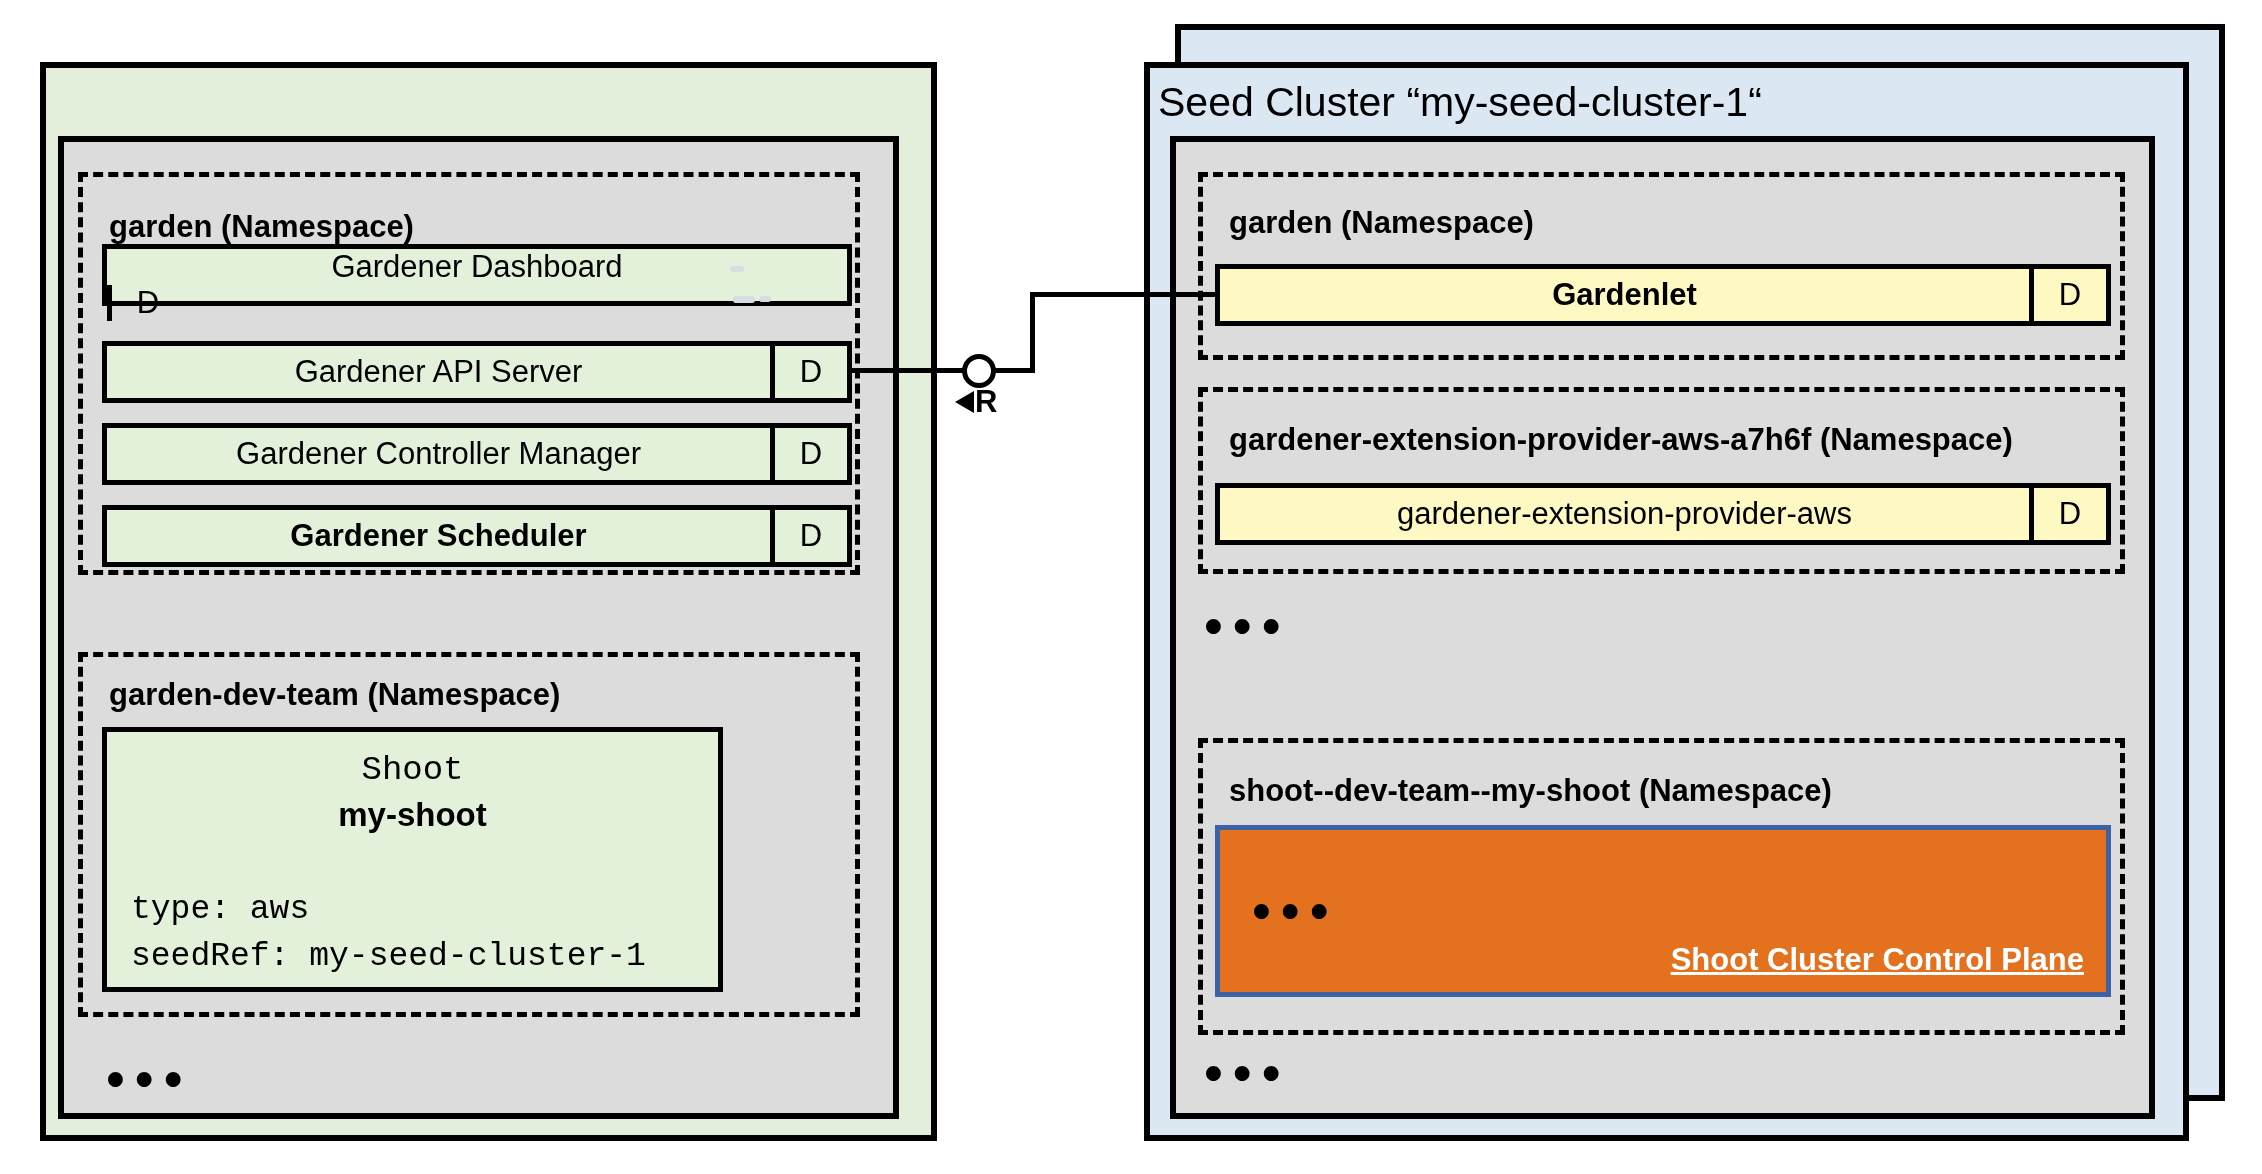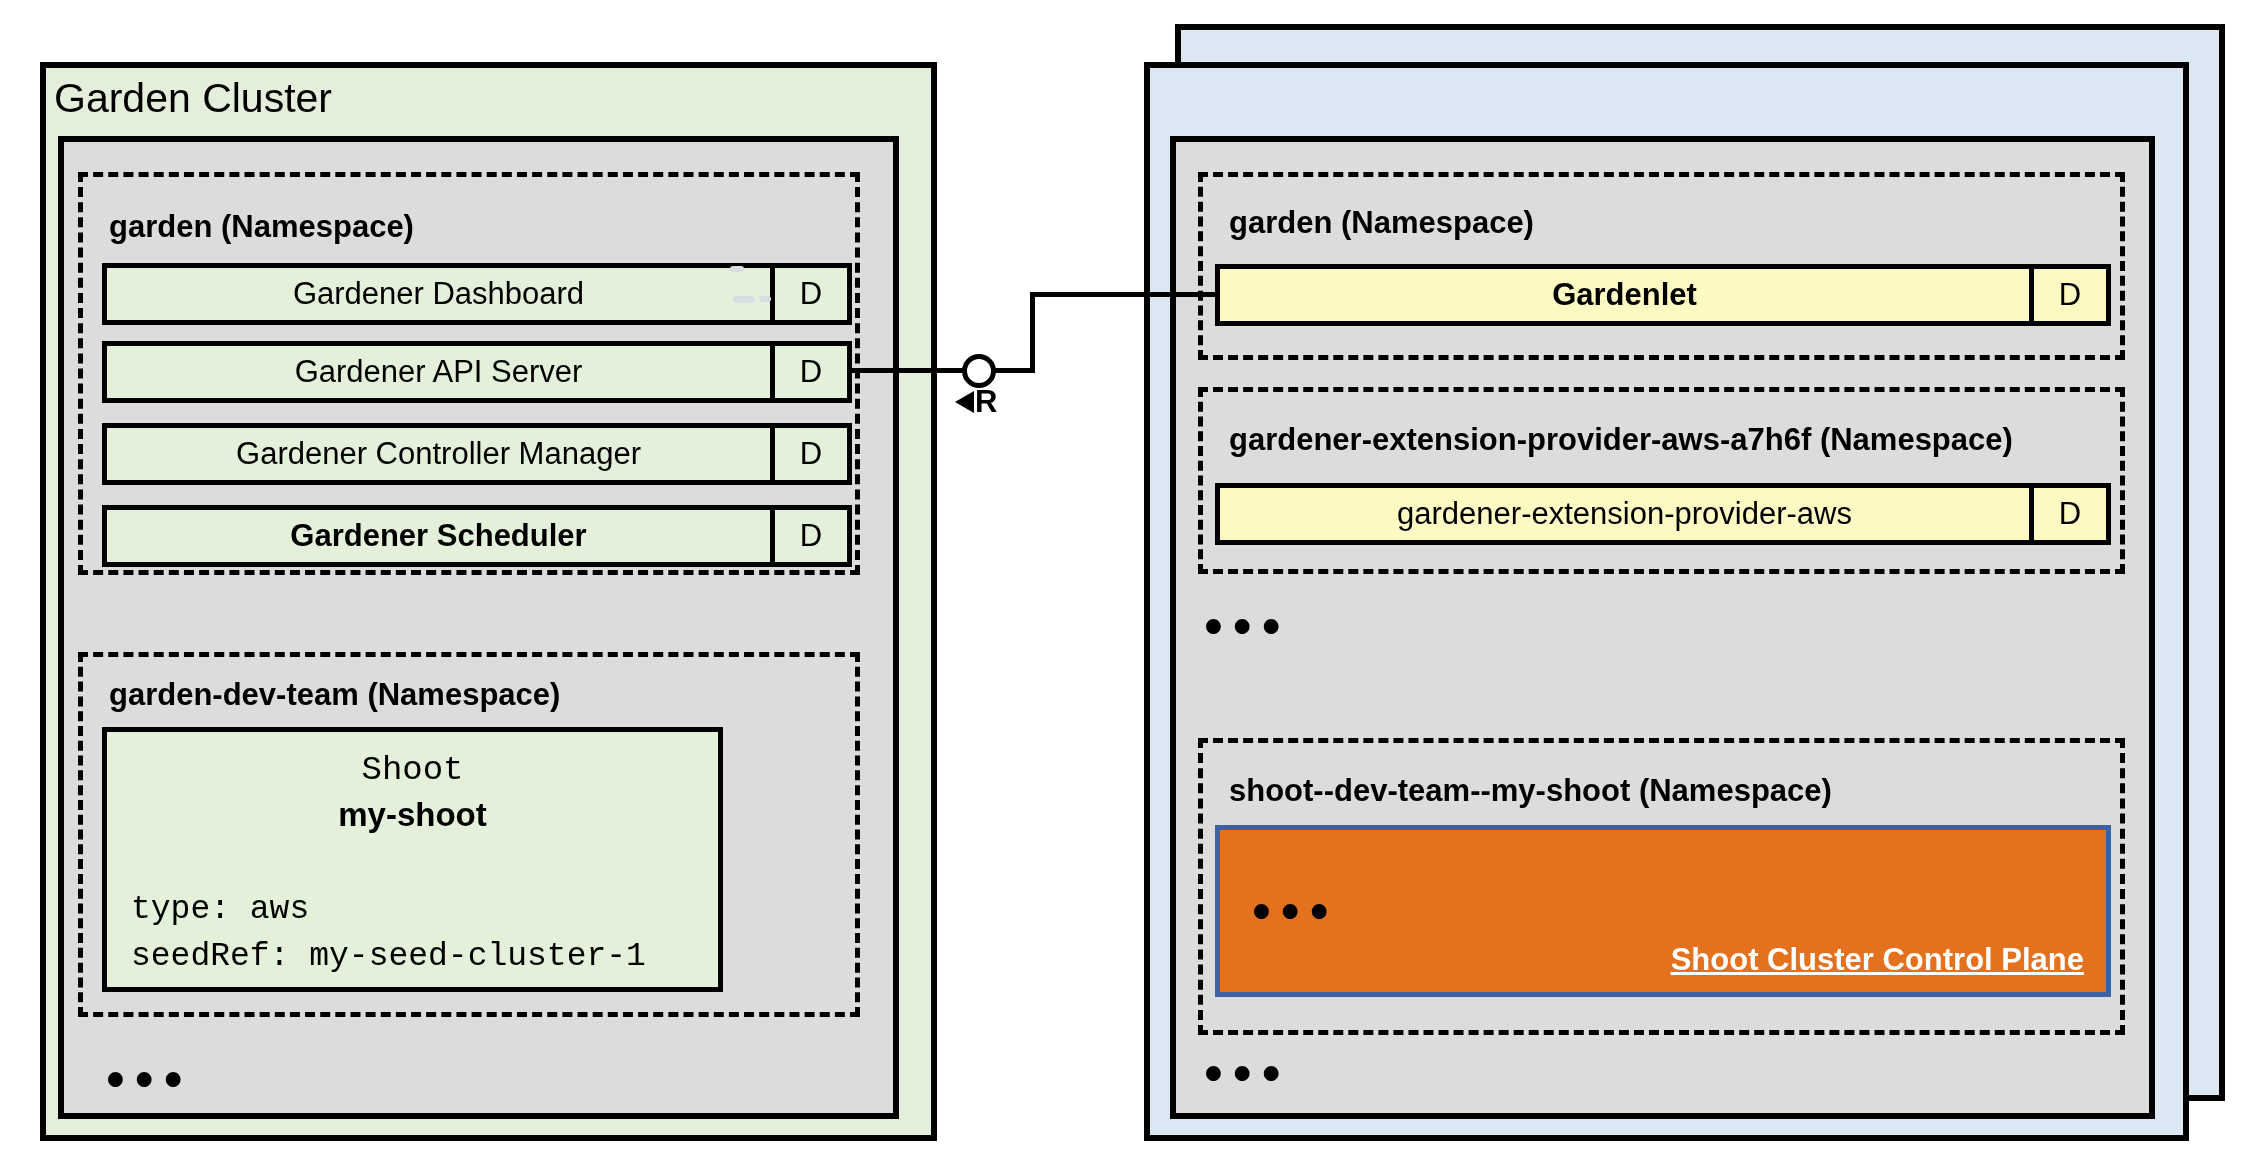--- a/index.html
+++ b/index.html
@@ -31,20 +31,21 @@
 </style>
 </head>
 <body>
 
 <div id="canvas">
 
   <div class="box" style="left:1175px;top:24px;width:1050px;height:1077px;background:#dbe8f4;"></div>
 
   <div class="box" style="left:1144px;top:62px;width:1045px;height:1079px;background:#dbe8f4;"></div>
 
+  <div class="cluster-title" style="left:1158px;top:78px;">Seed Cluster “my-seed-cluster-1“</div>
 
   <div class="box" style="left:1170px;top:136px;width:985px;height:983px;background:#dcdcdc;"></div>
 
   <div class="ns" style="left:1198px;top:172px;width:927px;height:188px;">
     <div class="ns-label" style="top:28px;">garden (Namespace)</div>
   </div>
   <div class="row orange-fill" style="left:1215px;top:264px;width:896px;height:62px;">
     <div class="name bold">Gardenlet</div>
     <div class="dcell">D</div>
   </div>
@@ -64,29 +65,28 @@
   </div>
   <div class="cp-box" style="left:1215px;top:825px;width:896px;height:172px;">
     <div class="dots" style="left:28px;top:62px;color:#000;">•••</div>
     <div class="cp-label">Shoot Cluster Control Plane</div>
   </div>
 
   <div class="dots" style="left:1200px;top:1054px;">•••</div>
 
   <div class="box" style="left:40px;top:62px;width:897px;height:1079px;background:#e3efdb;"></div>
 
-  <div class="cluster-title" style="left:54px;top:74px;">Garden Cluster</div>
 
   <div class="box" style="left:58px;top:136px;width:841px;height:983px;background:#dcdcdc;"></div>
 
   <div class="ns" style="left:78px;top:172px;width:782px;height:403px;">
     <div class="ns-label" style="top:32px;">garden (Namespace)</div>
   </div>
 
-  <div class="row green-fill" style="left:102px;top:263px;width:750px;height:62px;">
+  <div class="row green-fill" style="left:102px;top:244px;width:750px;height:62px;flex-direction:column;">
     <div class="name">Gardener Dashboard</div>
     <div class="dcell">D</div>
   </div>
   <div class="row green-fill" style="left:102px;top:341px;width:750px;height:62px;">
     <div class="name">Gardener API Server</div>
     <div class="dcell">D</div>
   </div>
   <div class="row green-fill" style="left:102px;top:423px;width:750px;height:62px;">
     <div class="name">Gardener Controller Manager</div>
     <div class="dcell">D</div>

